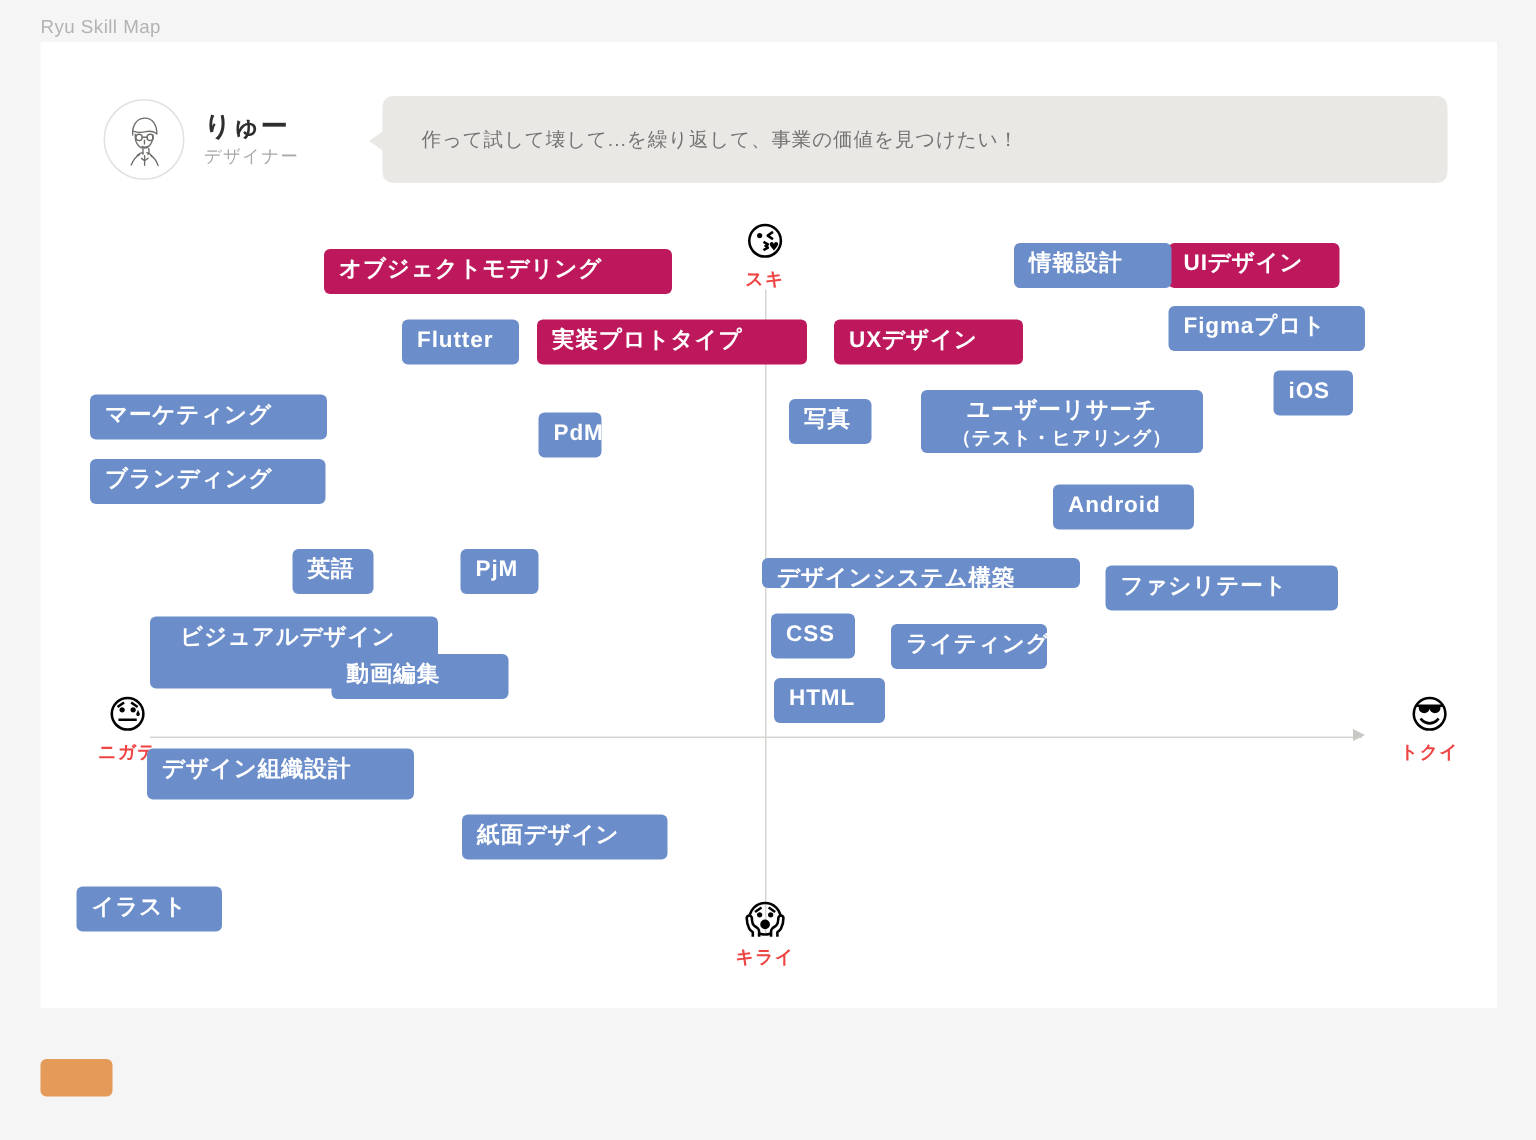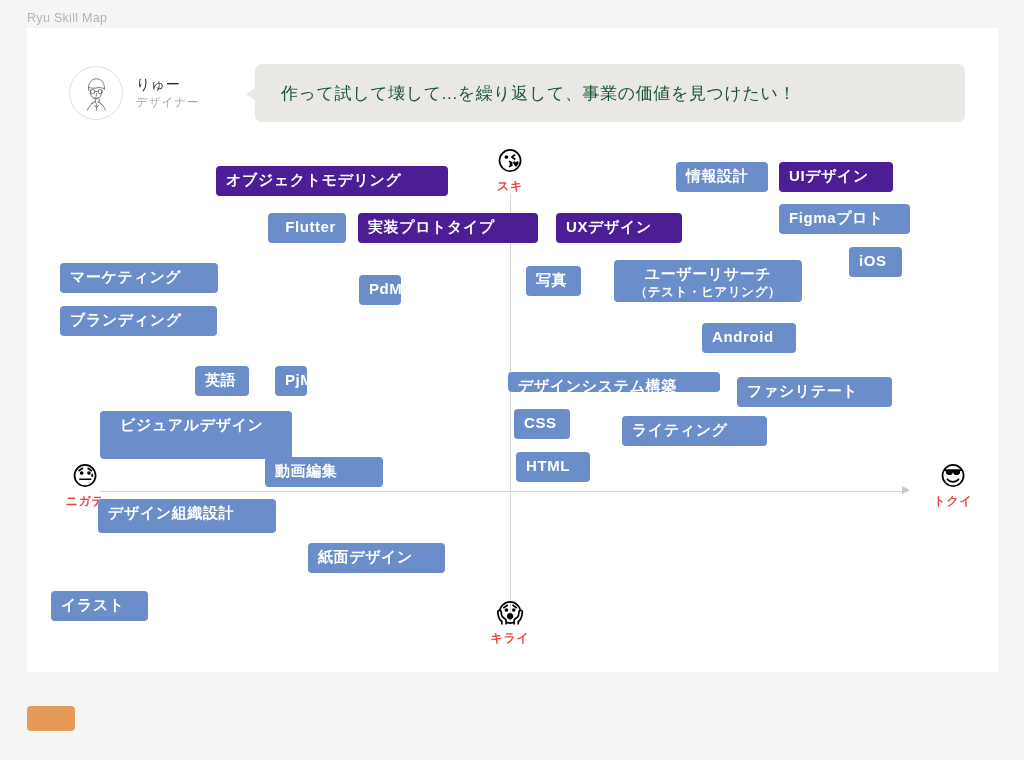--- a/index.html
+++ b/index.html
@@ -47,22 +47,22 @@
     border-radius: 50%;
     border: 1px solid #e2e1de;
     background: #ffffff;
     overflow: hidden;
     flex: none;
     position: relative;
   }
   #avatar svg { display: block; }
   .profile-text { line-height: 1.15; }
   #profile-name {
-    font-size: 14px;
-    font-weight: 400;
+    font-size: 18px;
+    font-weight: 700;
     color: #2f2f2f;
     letter-spacing: 0.5px;
   }
   #profile-role {
     font-size: 11.5px;
     color: #a9a8a5;
     margin-top: 4px;
     letter-spacing: 1px;
   }
   
@@ -83,22 +83,22 @@
     content: "";
     position: absolute;
     left: -9px;
     top: 23px;
     width: 0; height: 0;
     border-top: 7px solid transparent;
     border-bottom: 7px solid transparent;
     border-right: 10px solid #eae8e4;
   }
   #speech-text {
-    font-size: 17px;
-    color: #14532d;
+    font-size: 13px;
+    color: #737373;
     letter-spacing: 0.6px;
   }
   
   #axis-v {
     position: absolute;
     left: 483px;
     top: 165px;
     width: 1px;
     height: 430px;
     background: #d6d5d2;
@@ -145,21 +145,21 @@
     font-weight: 700;
     font-size: 15px;
     border-radius: 4px;
     padding: 5px 10px 6px;
     white-space: nowrap;
     letter-spacing: 0.6px;
     line-height: 1.25;
     box-sizing: border-box;
   }
   .chip.blue   { background: #6b8dca; }
-  .chip.orange { background: #4c1d95; }
+  .chip.orange { background: #be185d; }
   .chip.two-line {
     text-align: center;
     white-space: normal;
     line-height: 1.3;
     padding: 4px 11px 5px;
   }
   .chip .sub { display: block; font-size: 12.5px; }
   
   #legend {
     position: absolute;
@@ -241,39 +241,39 @@
   <div class="pole" id="pole-tokui">
     <div class="pole-emoji">😎</div>
     <div class="pole-label">トクイ</div>
   </div>
 
   <div id="skill-chips">
       <div class="chip orange" style="left: 189px; top: 138px; width: 232px; height: 30px;">オブジェクトモデリング</div>
       <div class="chip orange" style="left: 331px; top: 185px; width: 180px; height: 30px;">実装プロトタイプ</div>
       <div class="chip orange" style="left: 529px; top: 185px; width: 126px; height: 30px;">UXデザイン</div>
       <div class="chip orange" style="left: 752px; top: 134px; width: 114px; height: 30px;">UIデザイン</div>
-      <div class="chip blue" style="left: 241px; top: 185px; width: 78px; height: 30px; text-align: right;">Flutter</div>
-      <div class="chip blue" style="left: 649px; top: 134px; width: 92px; height: 30px;">情報設計</div>
+      <div class="chip blue" style="left: 241px; top: 185px; width: 78px; height: 30px;">Flutter</div>
+      <div class="chip blue" style="left: 649px; top: 134px; width: 105px; height: 30px;">情報設計</div>
       <div class="chip blue" style="left: 752px; top: 176px; width: 131px; height: 30px;">Figmaプロト</div>
       <div class="chip blue" style="left: 822px; top: 219px; width: 53px; height: 30px;">iOS</div>
       <div class="chip blue" style="left: 33px; top: 235px; width: 158px; height: 30px;">マーケティング</div>
       <div class="chip blue" style="left: 33px; top: 278px; width: 157px; height: 30px;">ブランディング</div>
       <div class="chip blue" style="left: 332px; top: 247px; width: 42px; height: 30px;">PdM</div>
       <div class="chip blue" style="left: 499px; top: 238px; width: 55px; height: 30px;">写真</div>
       <div class="chip blue two-line" style="left: 587px; top: 232px; width: 188px; height: 42px;"><span>ユーザーリサーチ</span><span class="sub">（テスト・ヒアリング）</span></div>
       <div class="chip blue" style="left: 675px; top: 295px; width: 94px; height: 30px;">Android</div>
       <div class="chip blue" style="left: 168px; top: 338px; width: 54px; height: 30px;">英語</div>
-      <div class="chip blue" style="left: 248px; top: 338px; width: 32px; height: 30px;">PjM</div>
+      <div class="chip blue" style="left: 280px; top: 338px; width: 52px; height: 30px;">PjM</div>
       <div class="chip blue" style="left: 481px; top: 344px; width: 212px; height: 20px;">デザインシステム構築</div>
       <div class="chip blue" style="left: 710px; top: 349px; width: 155px; height: 30px;">ファシリテート</div>
       <div class="chip blue" style="left: 73px; top: 383px; width: 192px; height: 48px; padding-left: 20px;">ビジュアルデザイン</div>
       <div class="chip blue" style="left: 487px; top: 381px; width: 56px; height: 30px;">CSS</div>
-      <div class="chip blue" style="left: 595px; top: 388px; width: 145px; height: 30px;">ライティング</div>
+      <div class="chip blue" style="left: 567px; top: 388px; width: 104px; height: 30px;">ライティング</div>
       <div class="chip blue" style="left: 489px; top: 424px; width: 74px; height: 30px;">HTML</div>
-      <div class="chip blue" style="left: 194px; top: 429px; width: 118px; height: 30px; margin-left: 44px;">動画編集</div>
+      <div class="chip blue" style="left: 194px; top: 408px; width: 118px; height: 30px;">動画編集</div>
       <div class="chip blue" style="left: 71px; top: 471px; width: 178px; height: 34px;">デザイン組織設計</div>
       <div class="chip blue" style="left: 281px; top: 515px; width: 137px; height: 30px;">紙面デザイン</div>
       <div class="chip blue" style="left: 24px; top: 563px; width: 97px; height: 30px;">イラスト</div>
     </div>
 </div>
 
 <div id="legend">
   <div id="legend-swatch"></div>
 </div>
 

